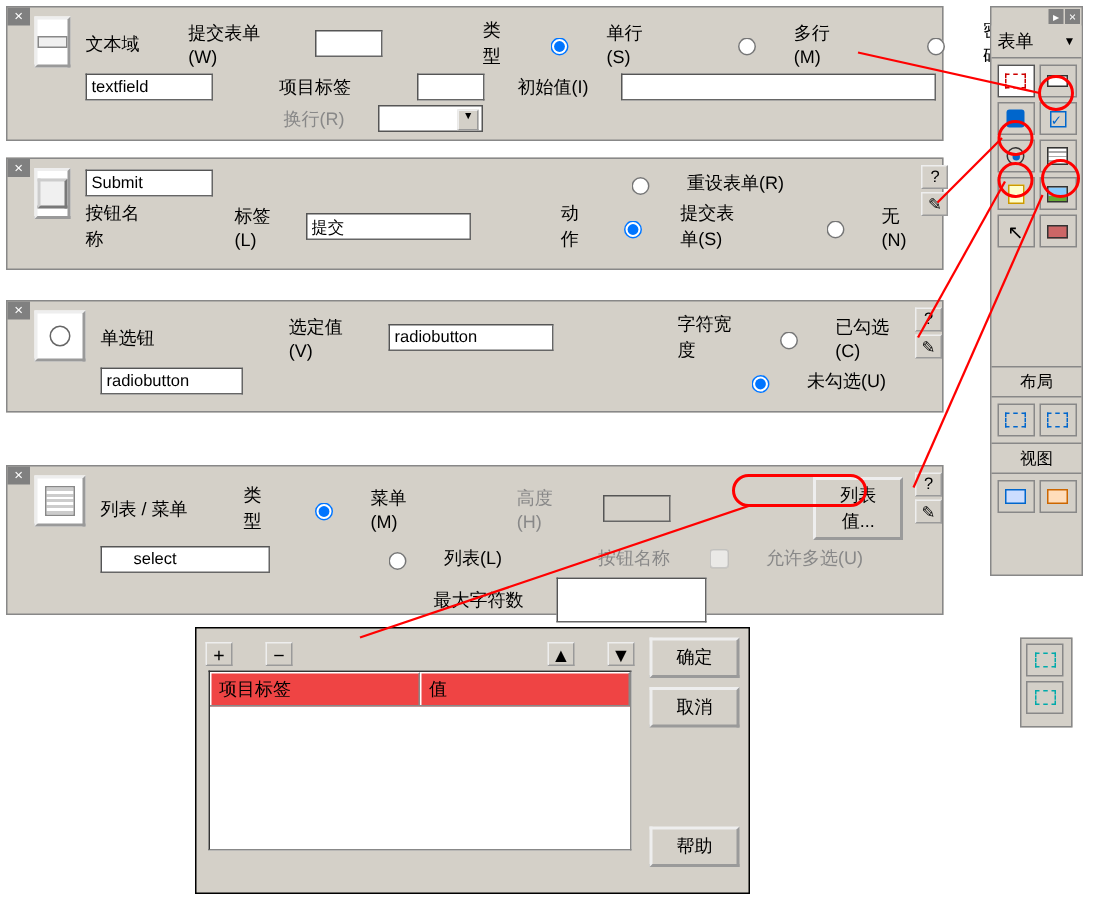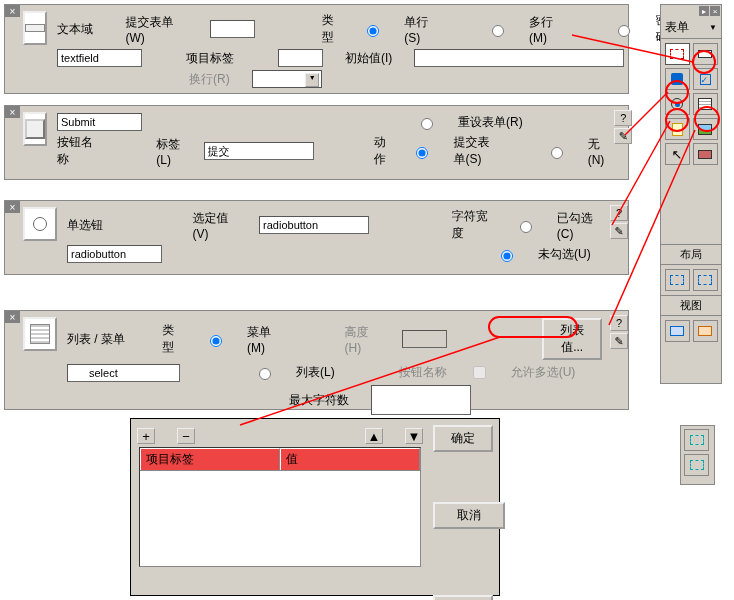--- a/index.html
+++ b/index.html
@@ -198,21 +198,21 @@
       </div>
       <div class="list-area">
         <div class="list-header">
           <div class="list-col">项目标签</div>
           <div class="list-col">值</div>
         </div>
       </div>
     </div>
     <div style="width:70px; padding-left:10px;">
       <button class="btn" style="width:60px; margin-bottom:6px;">确定</button>
-      <button class="btn" style="width:72px; margin-bottom:6px;margin-top:44px;">取消</button>
+      <button class="btn" style="width:60px; margin-bottom:6px;">取消</button>
       <div style="height:60px;"></div>
       <button class="btn" style="width:60px;">帮助</button>
     </div>
   </div>
 </div>
 
 <div class="toolbox" style="left:660px; top:4px; width:62px; height:380px;">
   <div style="display:flex; justify-content:flex-end; padding:1px; gap:1px;">
     <div style="width:10px;height:10px;background:#808080;color:#fff;font-size:8px;display:flex;align-items:center;justify-content:center;">▸</div>
     <div style="width:10px;height:10px;background:#808080;color:#fff;font-size:8px;display:flex;align-items:center;justify-content:center;">×</div>

